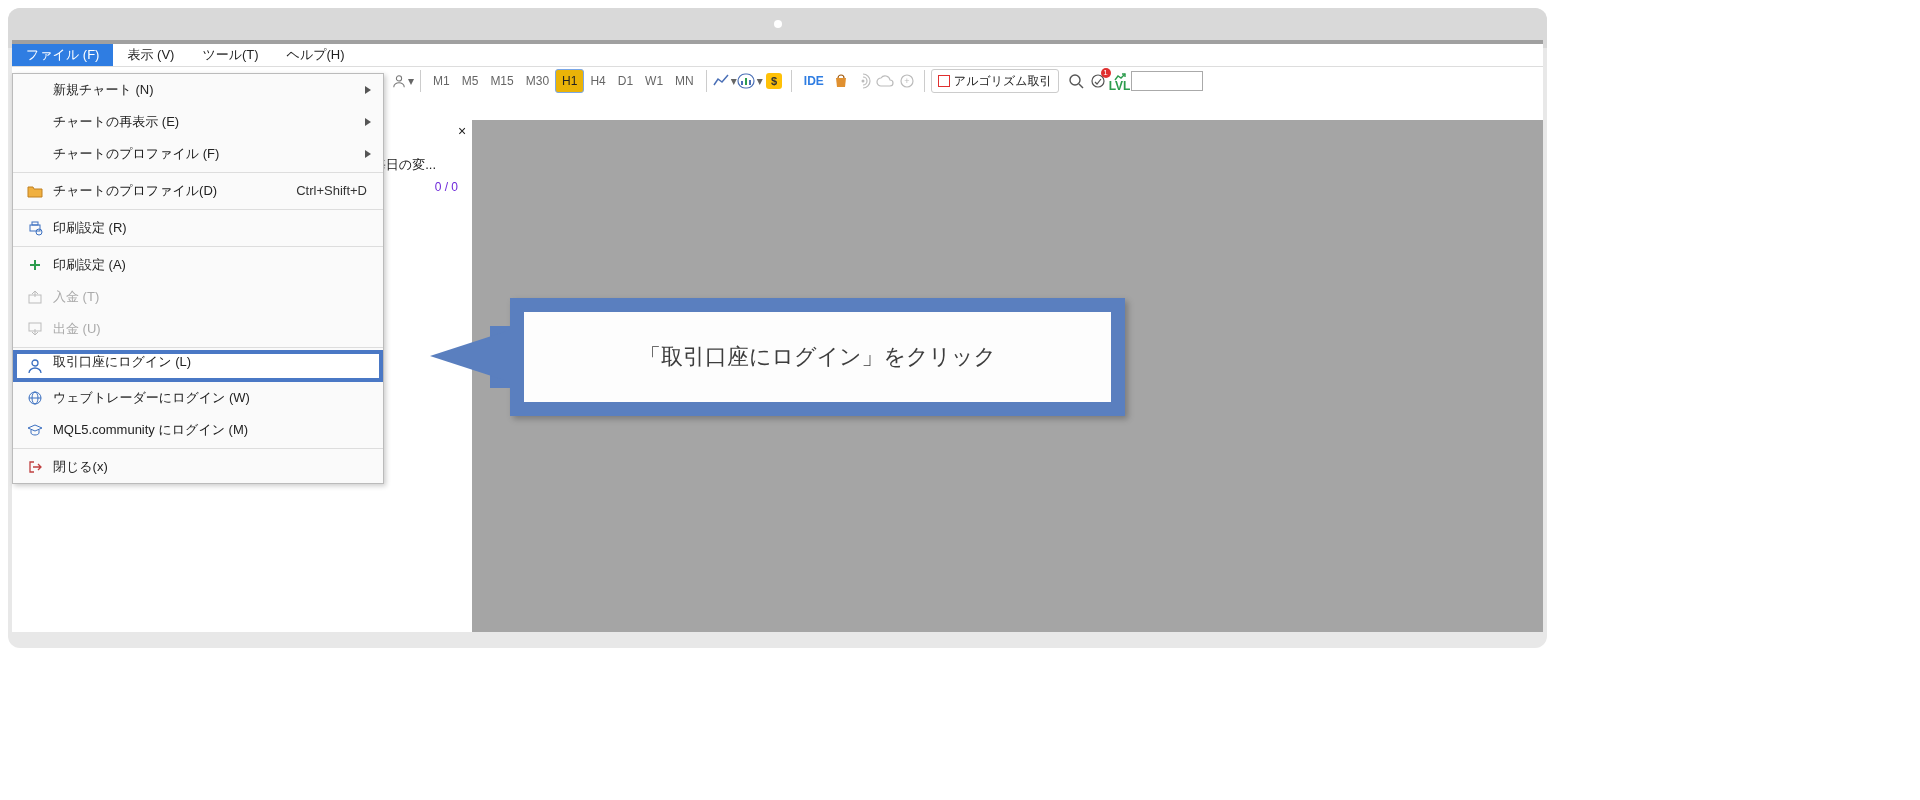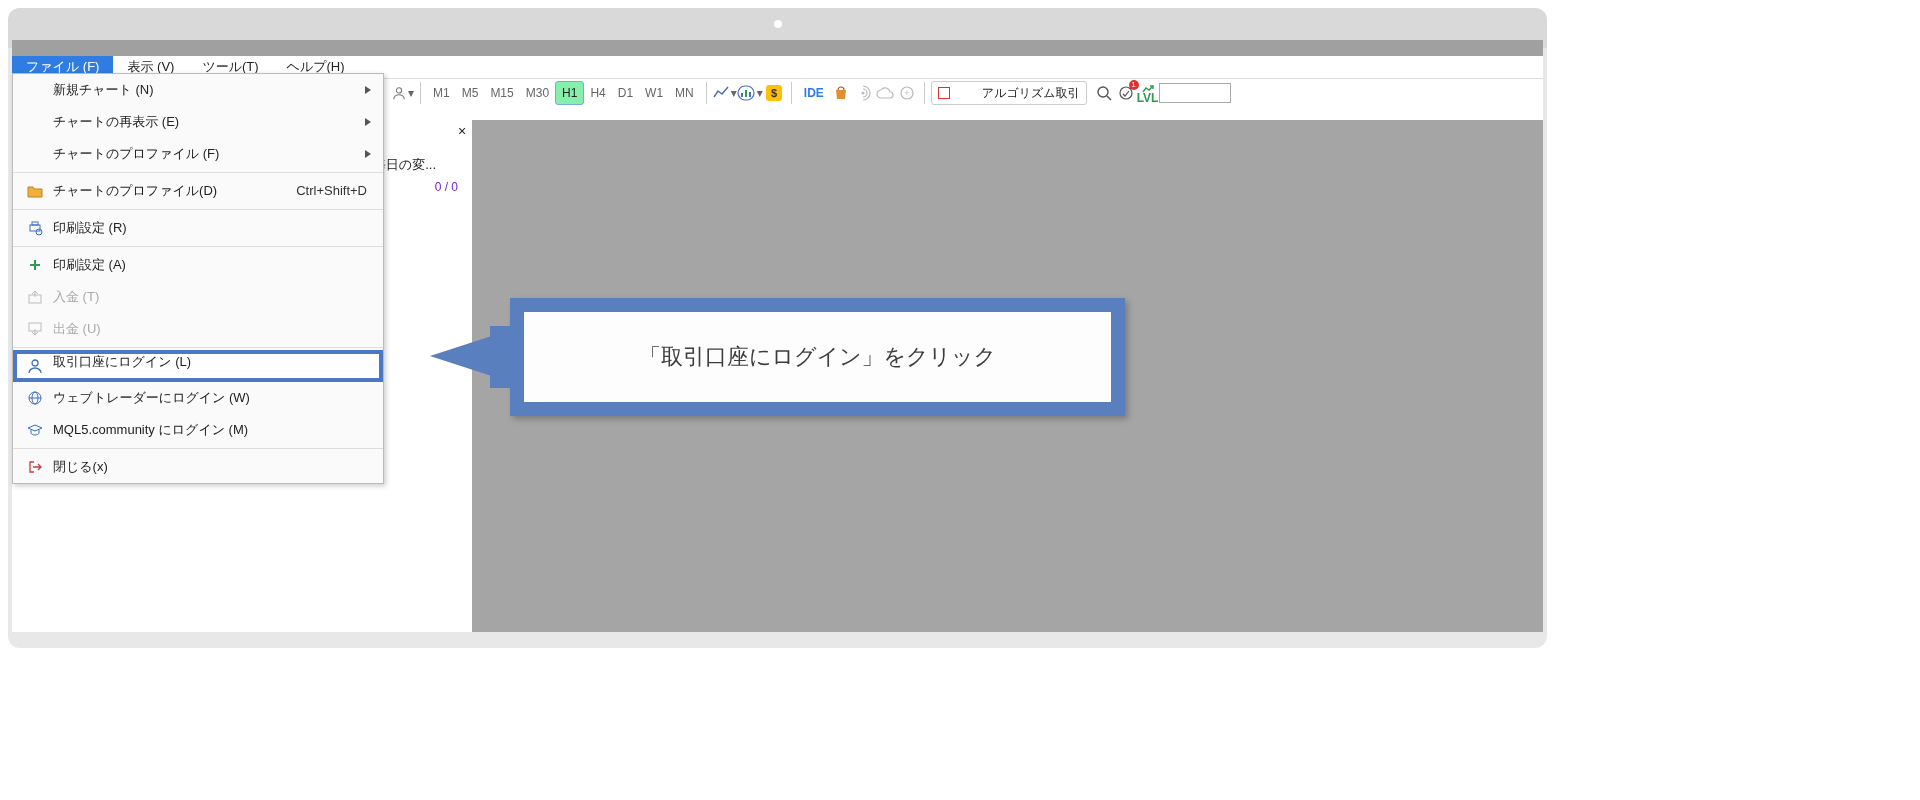--- a/index.html
+++ b/index.html
@@ -3,21 +3,21 @@
 <meta charset="utf-8">
 <style>
 html,body{margin:0;padding:0;height:100%;font-family:sans-serif;font-size:12px;color:#222;}
 body{position:relative;width:1555px;height:660px;}
 .outer{position:absolute;left:8px;top:8px;right:8px;height:640px;background:#e8e8e8;border-radius:12px;}
 .brow-title{position:absolute;left:0;top:0;right:0;height:40px;background:#d9d9d9;border-radius:12px 12px 0 0;}
 .brow-dot{position:absolute;left:50%;top:12px;margin-left:-4px;width:8px;height:8px;background:#fff;border-radius:50%;}
 
 .inner{position:absolute;left:12px;right:12px;top:40px;height:592px;background:#a0a0a0;}
 
-.topbar{position:absolute;left:0;right:0;top:16px;height:80px;background:#fff;border-bottom:1px solid #aaa;}
+.topbar{position:absolute;left:0;right:0;top:4px;height:80px;background:#fff;border-bottom:1px solid #aaa;}
 
 .menubar{position:absolute;left:0;top:0;right:0;height:22px;border-bottom:1px solid #ddd;display:flex;align-items:center;}
 .menu-item{height:22px;line-height:22px;padding:0 14px;font-size:13px;cursor:pointer;}
 .menu-item.active{background:#2f7de2;color:#fff;}
 .tool-row{position:absolute;left:0;right:0;top:22px;height:30px;display:flex;align-items:center;}
 
 
 .menu-panel{position:absolute;left:12px;top:73px;width:370px;background:#fafafa;border:1px solid #bbb;box-shadow:2px 2px 5px rgba(0,0,0,.2);z-index:3;}
 .menu-row{position:relative;height:32px;line-height:32px;padding-left:36px;padding-right:12px;font-size:13px;cursor:pointer;border:4px solid transparent;box-sizing:border-box;display:flex;align-items:center;}
 .menu-row .arrow{position:absolute;right:8px;top:50%;width:0;height:0;margin-top:-4px;border-left:6px solid #555;border-top:4px solid transparent;border-bottom:4px solid transparent;}
@@ -30,23 +30,23 @@
 .tab-head{position:absolute;right:0;top:0;height:22px;display:flex;align-items:center;}
 .tab-head .close{width:20px;height:20px;line-height:20px;text-align:center;font-size:14px;}
 .snippet{position:absolute;right:36px;top:36px;font-size:13px;}
 .counter{position:absolute;right:14px;top:60px;color:#6d28d9;font-size:12px;}
 
 .main{position:absolute;left:460px;top:80px;right:0;bottom:0;background:#a5a5a5;}
 
 
 .sep{width:1px;height:22px;background:#ccc;margin:0 6px;}
 .tf-btn{height:22px;line-height:22px;padding:0 6px;font-size:12px;color:#666;cursor:pointer;border-radius:3px;}
-.tf-btn.active{background:#86efac;border:1px solid #7aa7e8;color:#222;}
+.tf-btn.active{background:#eab308;border:1px solid #7aa7e8;color:#222;}
 .ide-btn{color:#2f7de2;font-weight:bold;height:22px;line-height:22px;padding:0 6px;cursor:pointer;}
-.algo-btn{height:22px;display:flex;align-items:center;border:1px solid #ccc;border-radius:3px;padding:0 6px;margin-right:6px;gap:28px;}
+.algo-btn{height:22px;display:flex;align-items:center;border:1px solid #ccc;border-radius:3px;padding:0 6px;margin-right:6px;}
 .algo-btn .sq{width:10px;height:10px;border:1px solid #e03030;margin-right:4px;}
 .icon-btn{height:22px;min-width:22px;display:flex;align-items:center;justify-content:center;cursor:pointer;color:#555;position:relative;}
 .chip{position:absolute;right:-2px;top:-2px;width:10px;height:10px;background:#e03030;border-radius:50%;color:#fff;font-size:8px;line-height:10px;text-align:center;}
 .lvl{font-size:12px;color:#2c9c4d;font-weight:bold;display:flex;flex-direction:column;align-items:center;line-height:8px;}
 .lvl svg{margin-bottom:1px;}
 .input-box{width:70px;height:18px;border:1px solid #aaa;}
 
 
 .callout{position:absolute;left:510px;top:298px;width:615px;height:118px;background:#5a7fbf;border-radius:0;box-shadow:3px 3px 6px rgba(0,0,0,.25);}
 .callout .inner-box{position:absolute;left:14px;top:14px;right:14px;bottom:14px;background:#fdfdfd;display:flex;align-items:center;justify-content:center;}

